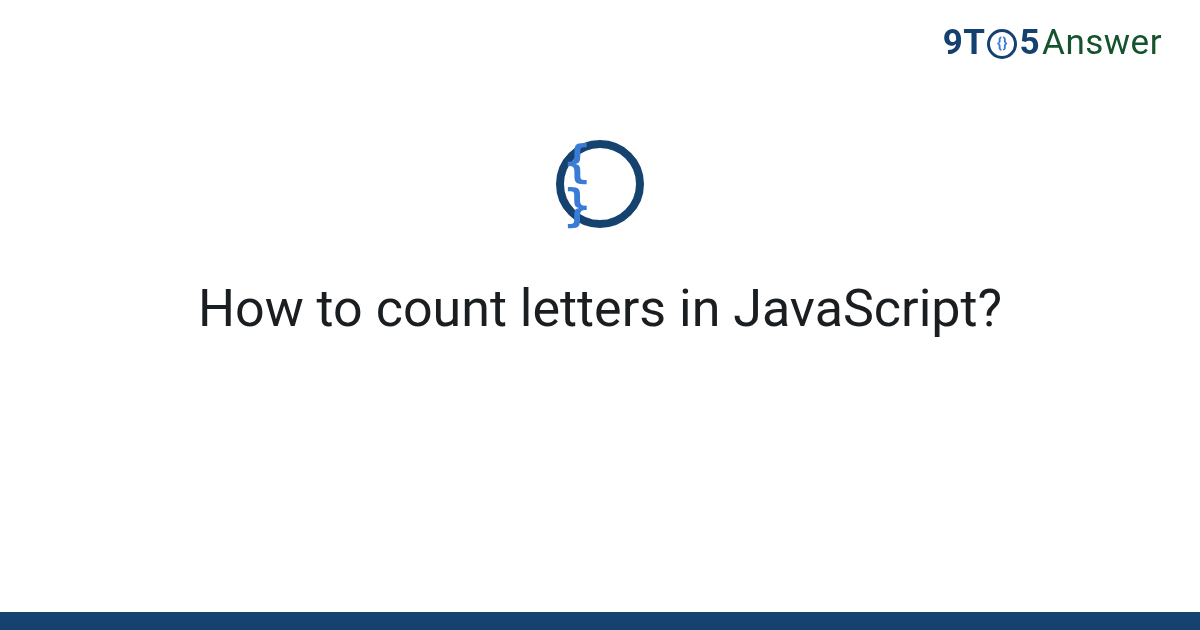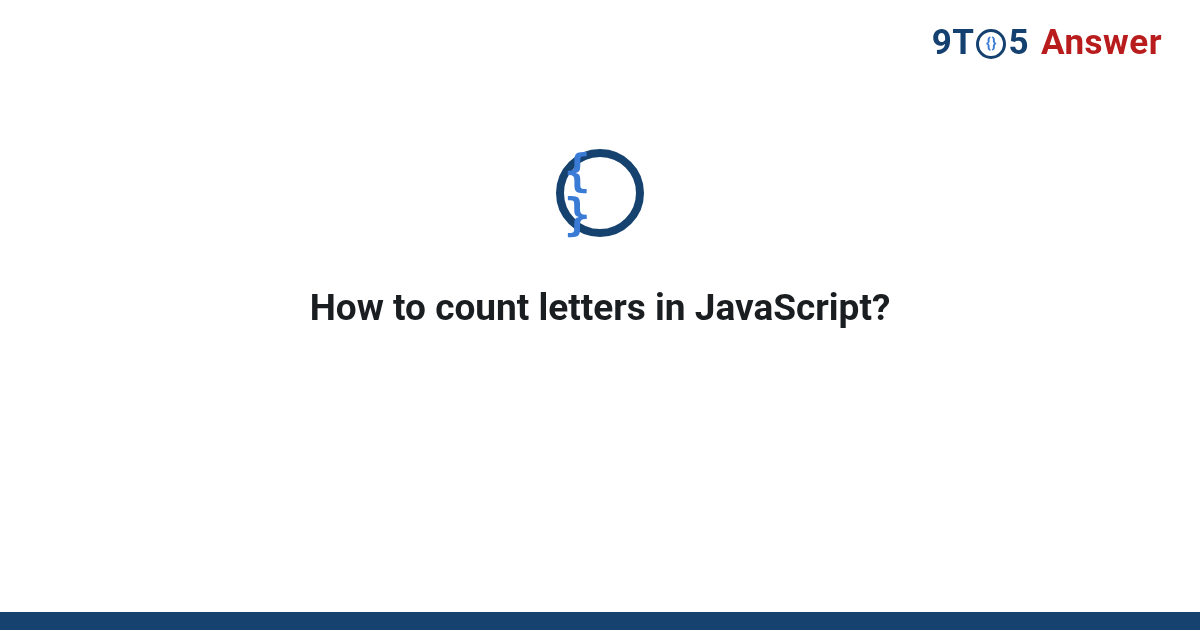--- a/index.html
+++ b/index.html
@@ -16,21 +16,21 @@
     top: 22px;
     right: 38px;
     font-weight: 600;
     font-size: 35px;
     letter-spacing: 0.5px;
     color: #2a65b3;
     display: flex;
     align-items: center;
   }
   .logo .nine, .logo .t, .logo .five { color: #14416f; font-weight: 700; }
-  .logo .answer { color: #b91c1c; font-weight: 700; margin-left: 12px; }
+  .logo .answer { color: #14532d; font-weight: 400; margin-left: 2px; }
   .logo .o-wrap {
     display: inline-flex;
     align-items: center;
     justify-content: center;
     width: 30px; height: 30px;
     border: 3px solid #14416f;
     border-radius: 50%;
     margin: 0 2px;
     position: relative;
     top: 1px;
@@ -66,22 +66,22 @@
   .badge .braces {
     font-family: "Consolas", "Menlo", monospace;
     font-size: 44px;
     font-weight: 800;
     color: #3a7bd5;
     letter-spacing: -2px;
     line-height: 1;
   }
 
   .title {
-    font-size: 37px;
-    font-weight: 700;
+    font-size: 52px;
+    font-weight: 400;
     color: #1b1e21;
     text-align: center;
     line-height: 1.25;
     max-width: 880px;
   }
 
   
   .bottom-bar {
     position: absolute;
     left: 0; right: 0; bottom: 0;

